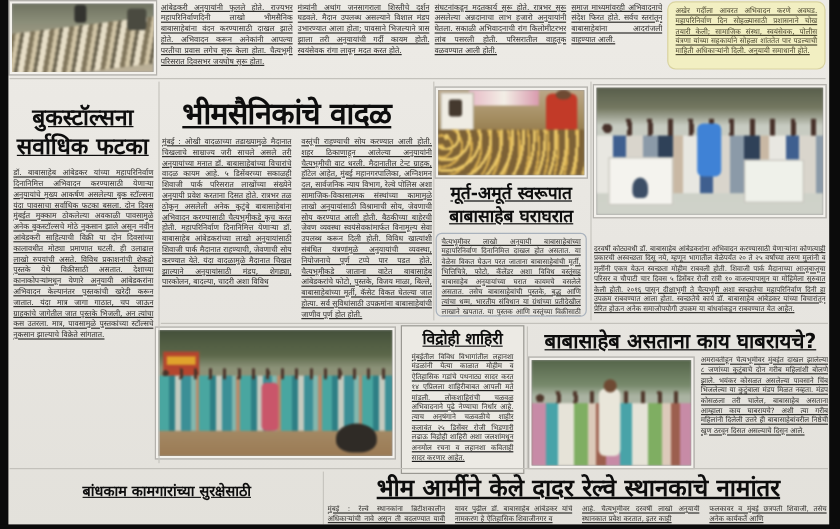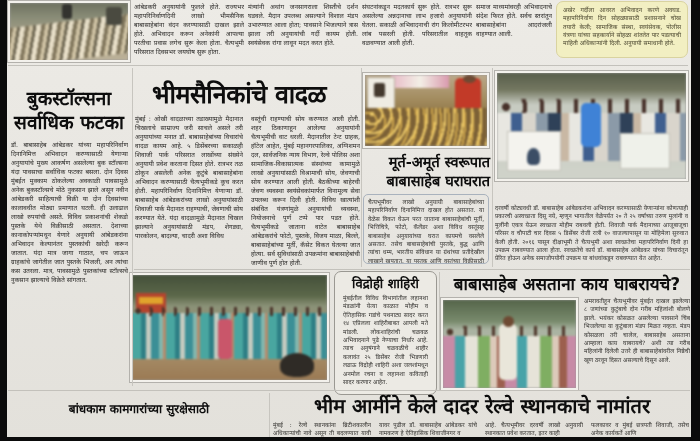--- a/index.html
+++ b/index.html
@@ -1,33 +1,33 @@
 <!DOCTYPE html>
 <html><head>
 <meta charset="utf-8">
 <style>
   html,body{margin:0;padding:0;background:#101010;}
   .page{position:relative;width:700px;height:441px;overflow:hidden;
         background:linear-gradient(180deg,#edebe6 0%,#e7e5e0 55%,#e3e1db 100%);
         font-family:"DejaVu Sans",sans-serif;color:#1c1c1c;}
-  .abs{position:absolute;box-sizing:border-box;}
+  .abs{position:absolute;box-sizing:border-box;text-decoration:underline;}
   .edge{background:#0b0b0b;}
   .vline{position:absolute;width:1px;background:#c7c5bf;}
   .hline{position:absolute;height:1px;background:#c3c1bb;}
   .tiny{font-size:6.3px;line-height:9px;text-align:justify;color:#2e2d2b;overflow:hidden;}
   .tiny2{font-size:5.9px;line-height:8.4px;text-align:justify;color:#33322f;overflow:hidden;}
   .hl{font-weight:bold;color:#0d0d0d;}
   .center{text-align:center;}
   .nowrap{white-space:nowrap;}
   .photo{border:2px solid #f3f1ec;outline:1px solid #b3b1ac;overflow:hidden;background:#999;}
   .art{position:absolute;inset:0;filter:blur(0.8px);}
   .art div{position:absolute;}
   .ybox{background:#f2efc2;border:1px solid #d9d3a0;border-radius:7px;
         font-size:6px;line-height:8.3px;color:#4a462f;padding:4px 6px;text-align:justify;overflow:hidden;}
-  .roundbox{border:1px solid #9a9892;border-radius:7px;background:#eceae4;padding:3px 8px;overflow:hidden;}
+  .roundbox{border:1px solid #9a9892;border-radius:0;background:#eceae4;padding:3px 8px;overflow:hidden;}
   .mbox{border:1px solid #a9b2bd;border-radius:5px;padding:3px 4px;overflow:hidden;}
 </style>
 </head>
 <body>
 
 <div class="page">
 
   <div class="abs tiny" style="left:134px;top:2px;width:110px;height:58px;">आंबेडकरी अनुयायांनी फुलले होते. राज्यभर महापरिनिर्वाणदिनी लाखो भीमसैनिक बाबासाहेबांना वंदन करण्यासाठी दाखल झाले होते. अभिवादन करून अनेकांनी आपल्या परतीचा प्रवास लगेच सुरू केला होता. चैत्यभूमी परिसरात दिवसभर जयघोष सुरू होता.</div>
   <div class="abs tiny" style="left:248px;top:2px;width:110px;height:58px;">मंत्र्यांनी अथांग जनसागराला शिस्तीचे दर्शन घडवले. मैदान उपलब्ध असल्याने विशाल मंडप उभारण्यात आला होता; पावसाने भिजल्याने त्रास झाला तरी अनुयायांची गर्दी कायम होती. स्वयंसेवक रांगा लावून मदत करत होते.</div>
   <div class="abs tiny" style="left:362px;top:2px;width:110px;height:58px;">संघटनांकडून मदतकार्य सुरू होते. रात्रभर सुरू असलेल्या अन्नदानाचा लाभ हजारो अनुयायांनी घेतला. सकाळी अभिवादनाची रांग किलोमीटरभर लांब पसरली होती. परिसरातील वाहतूक वळवण्यात आली होती.</div>
@@ -72,21 +72,21 @@
       <div style="left:26px;top:0;width:58px;height:13px;background:linear-gradient(90deg,#e7b9c6,#f3efe6,#d99aae);"></div>
       <div style="left:2px;top:2px;width:26px;height:44px;background:#efece3;border:1px solid #b9b2a2;"></div>
       <div style="left:9px;top:8px;width:11px;height:14px;background:#44392e;border-radius:2px;"></div>
       <div style="right:6px;top:3px;width:26px;height:36px;background:#c23a28;border-radius:5px;"></div>
       <div style="right:11px;top:0;width:13px;height:8px;background:#6e4a33;border-radius:50%;"></div>
       <div style="left:0;right:0;bottom:0;height:38px;
                   background:repeating-radial-gradient(circle at 7px 6px,#e8c566 0 2.4px,transparent 2.4px 9px),
                              repeating-radial-gradient(circle at 3px 14px,#d4ab4e 0 2px,transparent 2px 8px),#7c6136;"></div>
     </div>
   </div>
-  <div class="abs hl center" style="left:362px;top:153px;width:128px;font-size:14.5px;line-height:19px;text-align:right;">मूर्त-अमूर्त स्वरूपात बाबासाहेब घराघरात</div>
+  <div class="abs hl center" style="left:362px;top:153px;width:128px;font-size:14.5px;line-height:19px;">मूर्त-अमूर्त स्वरूपात बाबासाहेब घराघरात</div>
   <div class="abs tiny2 mbox" style="left:363px;top:194px;width:126px;height:70px;">चैत्यभूमीवर लाखो अनुयायी बाबासाहेबांच्या महापरिनिर्वाण दिनानिमित्त दाखल होत असतात. या वेळेस विकत घेऊन परत जाताना बाबासाहेबांची मूर्ती, भित्तिचित्रे, फोटो, कॅलेंडर अशा विविध वस्तूंसह बाबासाहेब अनुयायांच्या घरात कायमचे वसलेले असतात. तसेच बाबासाहेबांची पुस्तके, बुद्ध आणि त्यांचा धम्म, भारतीय संविधान या ग्रंथांच्या प्रतीदेखील लाखाने खपतात. या पुस्तक आणि वस्तूंच्या विक्रीसाठी नागपूर, औरंगाबाद, अहमदनगर येथून विक्रेते दाखल झाले होते.</div>
 
   <div class="abs photo" style="left:495px;top:71px;width:193px;height:110px;">
     <div class="art">
       <div style="inset:0;background:linear-gradient(180deg,#585e4b 0%,#747861 16%,#c7cbc1 30%,#d0d3ca 100%);"></div>
       <div style="left:0;right:0;top:26px;height:16px;
                   background:repeating-radial-gradient(circle at 9px 8px,#47312a 0 4px,transparent 4px 17px);"></div>
       <div style="left:0;right:0;top:40px;height:48px;
                   background:repeating-linear-gradient(90deg,#e8e7e1 0 14px,#3f5f8f 14px 25px,#d9d5cc 25px 39px,#8b9aa8 39px 51px,#2f4158 51px 64px,#c9b8a4 64px 72px);"></div>
       <div style="left:84px;top:30px;width:20px;height:44px;background:#3f82d6;border-radius:5px;"></div>

